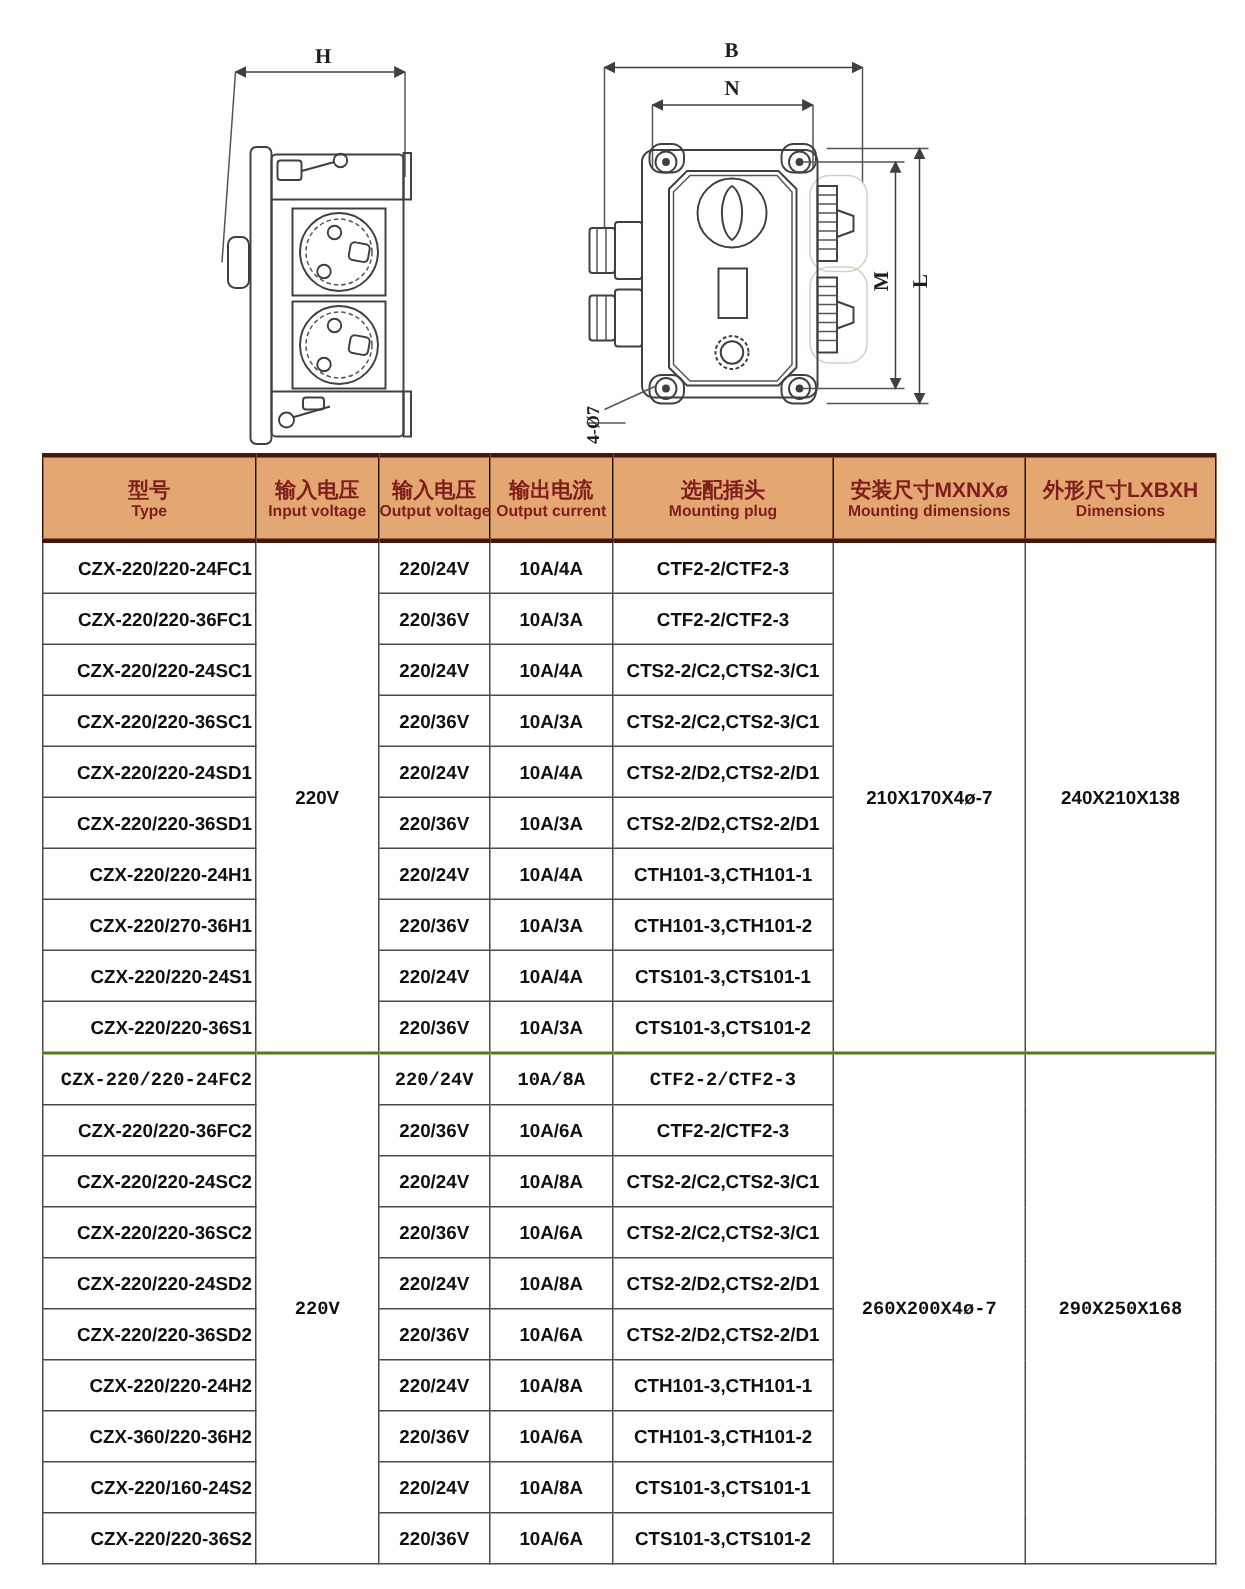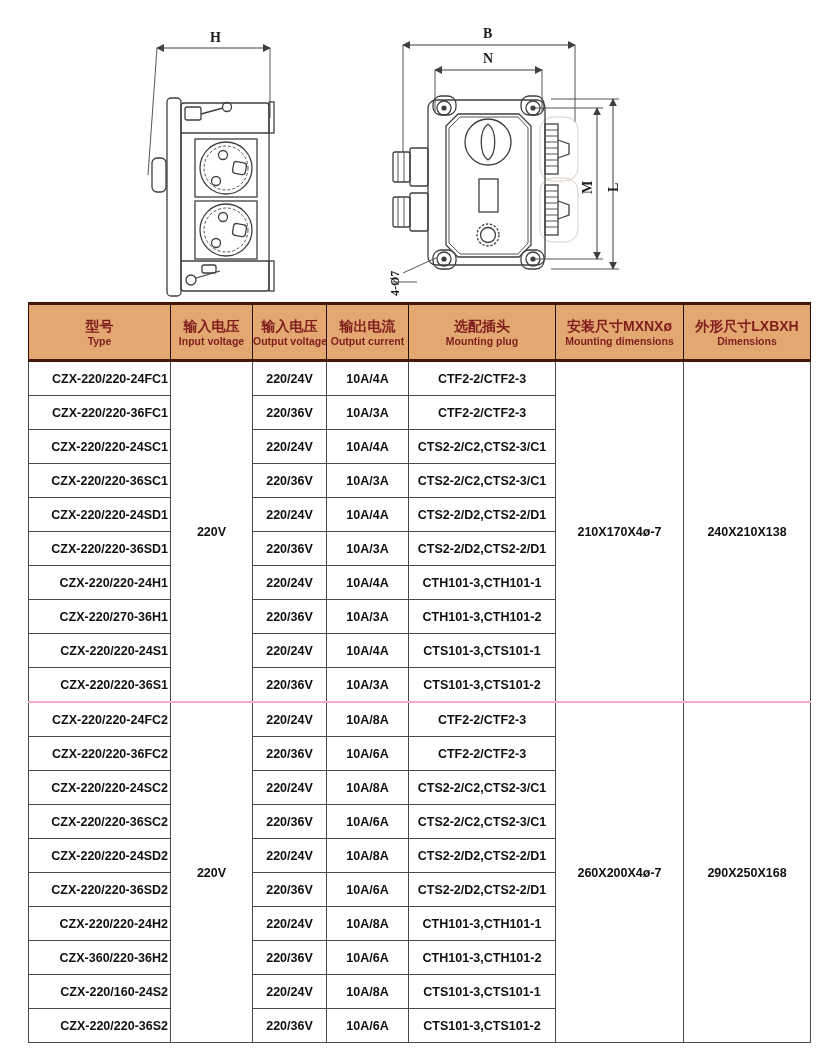--- a/index.html
+++ b/index.html
@@ -18,21 +18,21 @@
   table.spec{position:absolute;left:28px;top:302px;width:782px;border-collapse:collapse;table-layout:fixed;}
   .spec th{background:#e3a771;height:50px;vertical-align:middle;
            border-top:3px solid #45170c;border-bottom:3px solid #45170c;
            border-left:1px solid #241007;border-right:1px solid #241007;
            padding:2px 0;color:#7f1d1d;}
   .th-cn{font-size:14px;font-weight:700;line-height:1.3;white-space:nowrap;}
   .th-en{font-size:10.5px;font-weight:700;line-height:1.2;white-space:nowrap;}
   .spec td{border:1px solid #4a4a4a;height:33px;text-align:center;vertical-align:middle;
            font-size:12.5px;font-weight:700;color:#101010;padding:0 2px;white-space:nowrap;background:#fff;}
   .spec td.model{text-align:right;padding-left:7px;}
-  .spec tr.group-start td{border-top:2px solid #f9a8d4;}
+  .spec tr.group-start td{border-top:2px solid #4d7c0f;font-family:Liberation Mono, monospace;}
 </style>
 </head>
 <body>
 
 <div class="page">
 
   <svg id="side-view" class="diagram" width="185" height="278" viewBox="0 0 185 278">
     <defs>
       <marker id="ar1" viewBox="0 0 10 10" refX="9" refY="5" markerWidth="8" markerHeight="8" orient="auto-start-reverse">
         <path d="M0,0 L10,5 L0,10 z" fill="#3f3f3f"></path>

